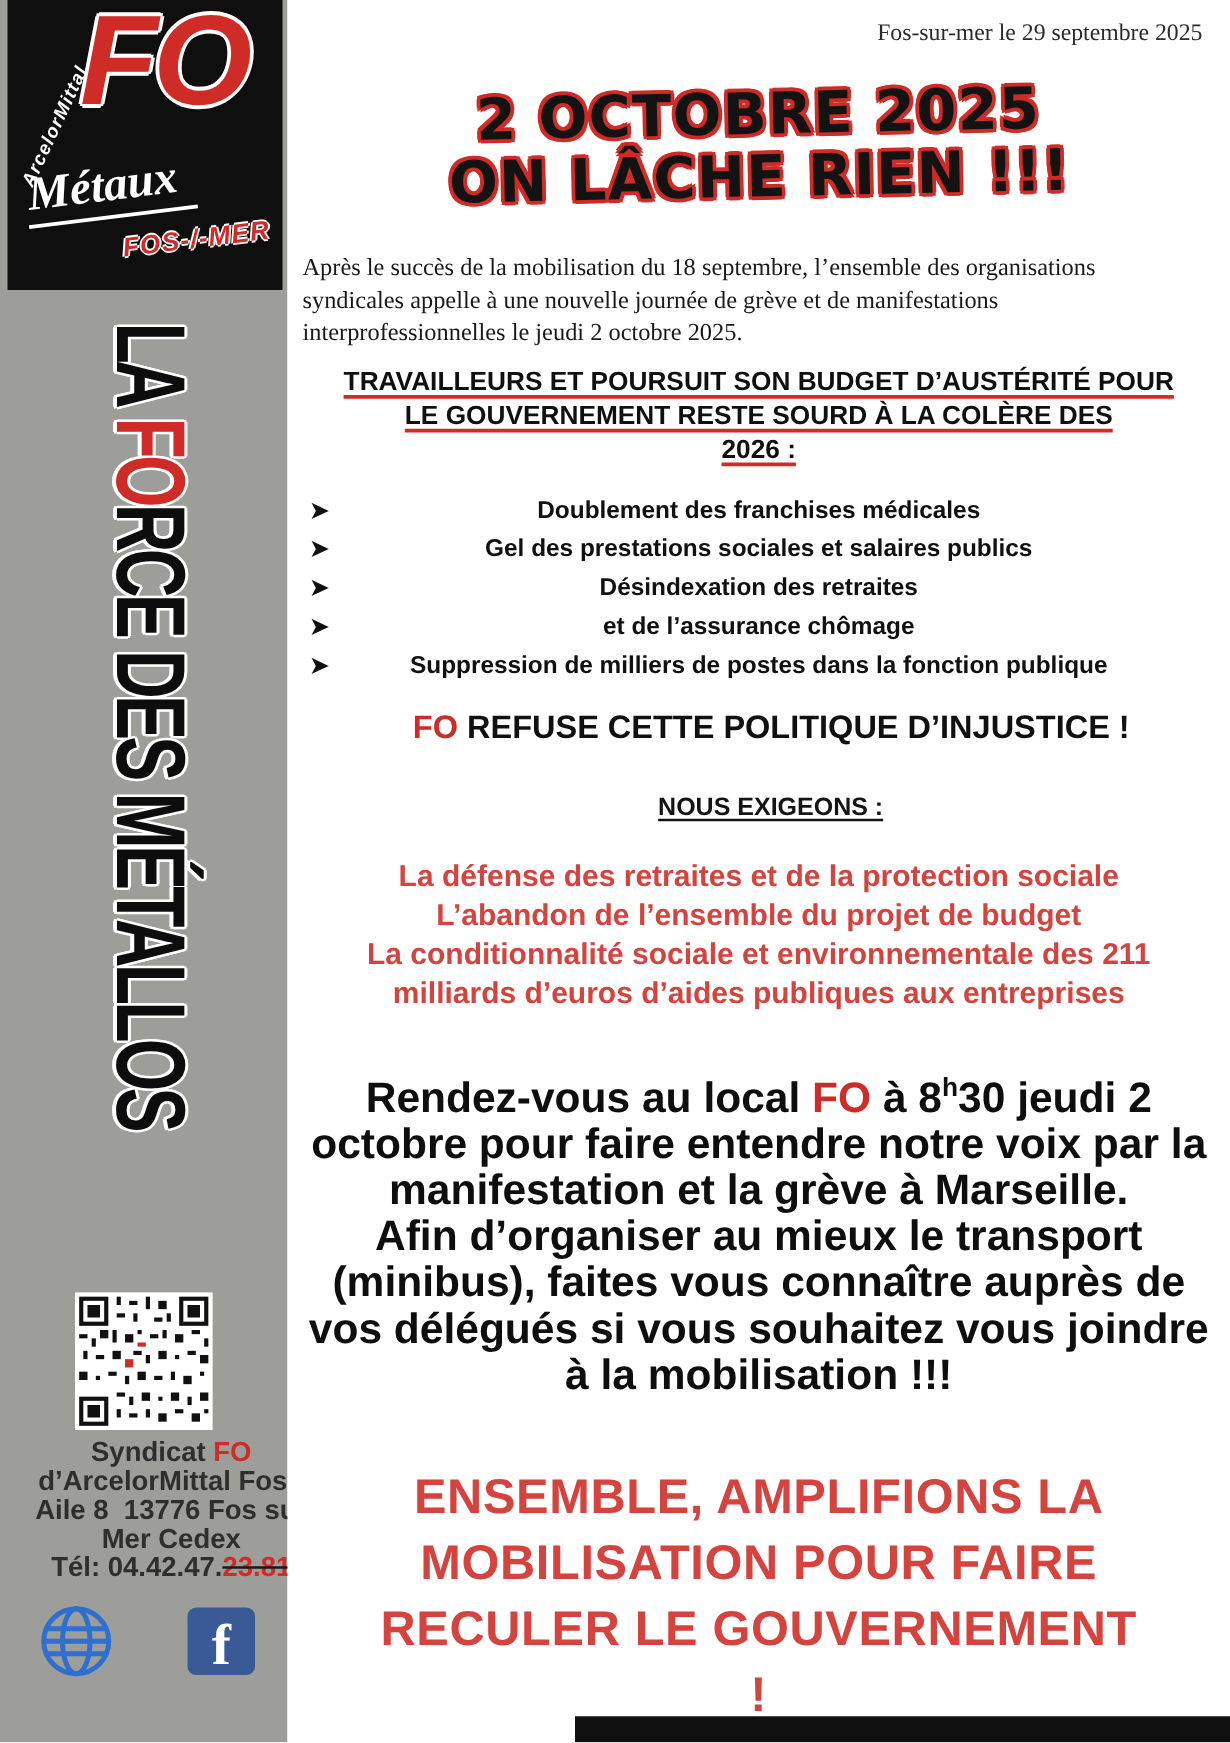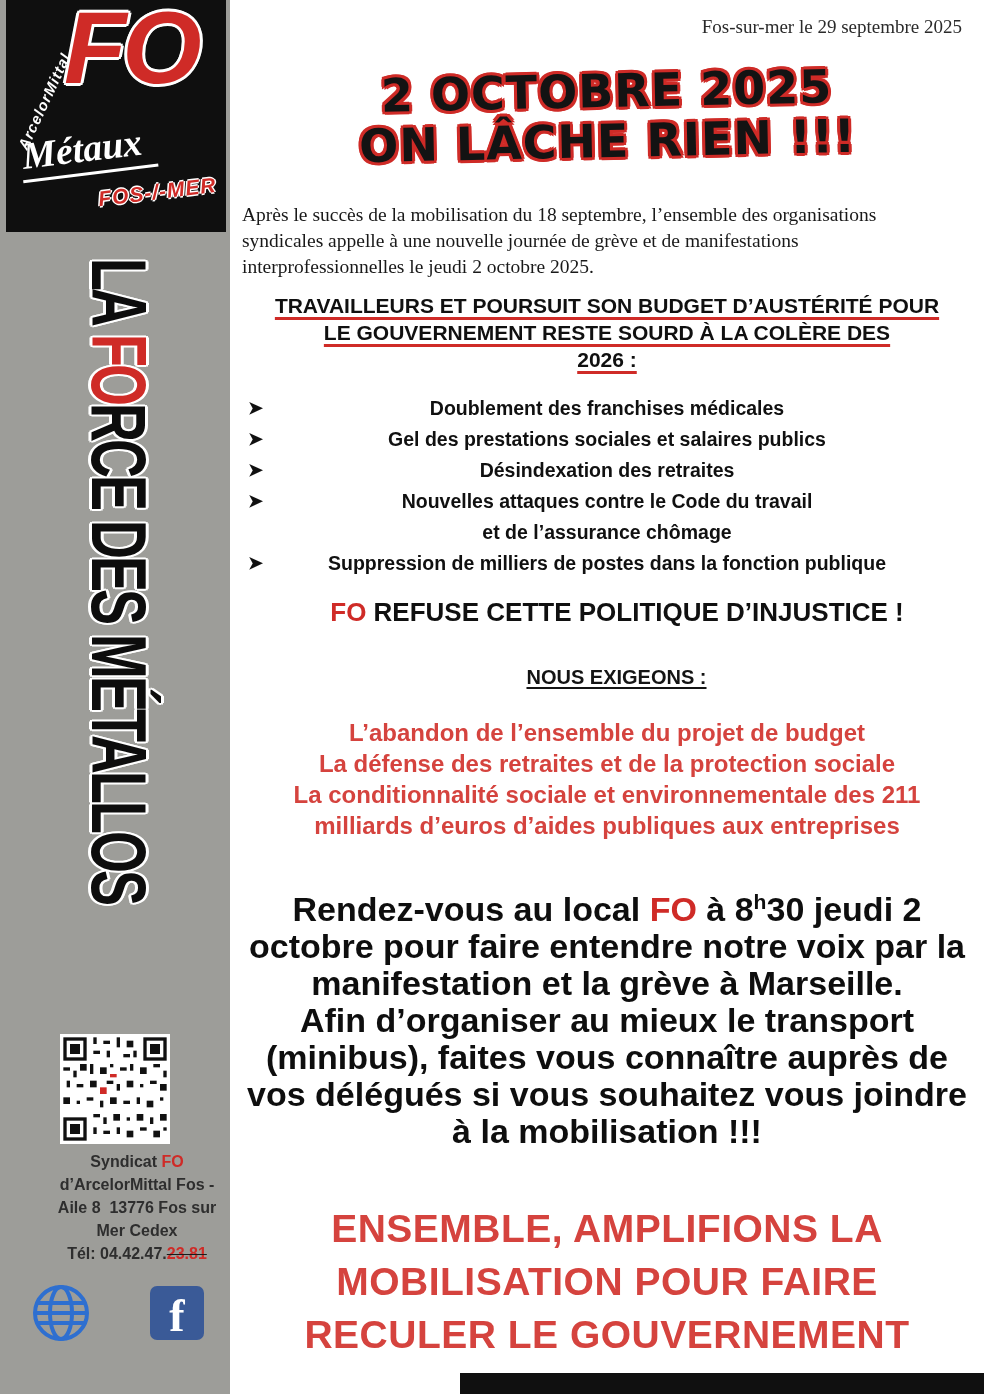--- a/index.html
+++ b/index.html
@@ -44,21 +44,21 @@
     font-size:54px;line-height:104px;font-weight:900;letter-spacing:-3px;color:#0d0d0d;white-space:nowrap;
     transform:scaleX(1.45);transform-origin:center;
     text-shadow:2px 0 #fff,-2px 0 #fff,0 2px #fff,0 -2px #fff,1.5px 1.5px #fff,-1.5px -1.5px #fff,1.5px -1.5px #fff,-1.5px 1.5px #fff;
   }
   .vertical-banner .red{
     text-shadow:2px 0 #fff,-2px 0 #fff,0 2px #fff,0 -2px #fff,1.5px 1.5px #fff,-1.5px -1.5px #fff,1.5px -1.5px #fff,-1.5px 1.5px #fff;
   }
   .qr-box{position:absolute;left:60px;top:1034px;width:110px;height:110px;background:#fff;}
   .qr-box svg{width:110px;height:110px;display:block;}
   .address{position:absolute;left:0;top:1150px;width:274px;text-align:center;
-    font-size:16px;font-weight:700;color:#2e2e2e;line-height:23px;}
+    font-size:22px;font-weight:700;color:#2e2e2e;line-height:23px;}
   .icons-row{position:absolute;left:0;top:1282px;width:230px;height:64px;}
   .globe{position:absolute;left:30px;top:0;width:62px;height:62px;}
   .fb{position:absolute;left:150px;top:4px;width:54px;height:54px;background:var(--facebook-blue);
     border-radius:7px;color:#fff;font-family:"Liberation Serif",serif;font-weight:700;font-size:46px;
     text-align:center;line-height:60px;overflow:hidden;}
 
   
   .main{position:absolute;left:230px;top:0;width:754px;height:1394px;background:#fff;}
   .date-line{margin:16px 22px 0 0;text-align:right;font-family:"Liberation Serif",serif;
     font-size:19px;color:#2b2b2b;}
@@ -228,38 +228,37 @@
       <div class="bullet-row">
         <span class="bullet-arrow">➤</span>
         <span>Gel des prestations sociales et salaires publics</span>
       </div>
       <div class="bullet-row">
         <span class="bullet-arrow">➤</span>
         <span>Désindexation des retraites</span>
       </div>
       <div class="bullet-row">
         <span class="bullet-arrow">➤</span>
-        <span>Nouvelles attaques contre le Code du travail</span>
       </div>
       <div class="bullet-row">
         <span>et de l’assurance chômage</span>
       </div>
       <div class="bullet-row">
         <span class="bullet-arrow">➤</span>
         <span>Suppression de milliers de postes dans la fonction publique</span>
       </div>
     </div>
 
     <div class="refuse"><span class="red">FO</span><span> REFUSE CETTE POLITIQUE D’INJUSTICE !</span></div>
 
     <div class="exigeons"><span>NOUS EXIGEONS :</span></div>
 
     <div class="demands">
+      <div class="demand-line">La défense des retraites et de la protection sociale</div>
       <div class="demand-line">L’abandon de l’ensemble du projet de budget</div>
-      <div class="demand-line">La défense des retraites et de la protection sociale</div>
       <div class="demand-line">La conditionnalité sociale et environnementale des 211 milliards d’euros d’aides publiques aux entreprises</div>
     </div>
 
     <div class="meeting">
       <div class="meeting-p"><span>Rendez-vous au local </span><span class="red">FO</span><span> à 8</span><sup>h</sup><span>30 jeudi 2 octobre pour faire entendre notre voix par la manifestation et la grève à Marseille.</span></div>
       <div class="meeting-p">Afin d’organiser au mieux le transport (minibus), faites vous connaître auprès de vos délégués si vous souhaitez vous joindre à la mobilisation !!!</div>
     </div>
 
     <div class="slogan">ENSEMBLE, AMPLIFIONS LA MOBILISATION POUR FAIRE RECULER LE GOUVERNEMENT !</div>
 

